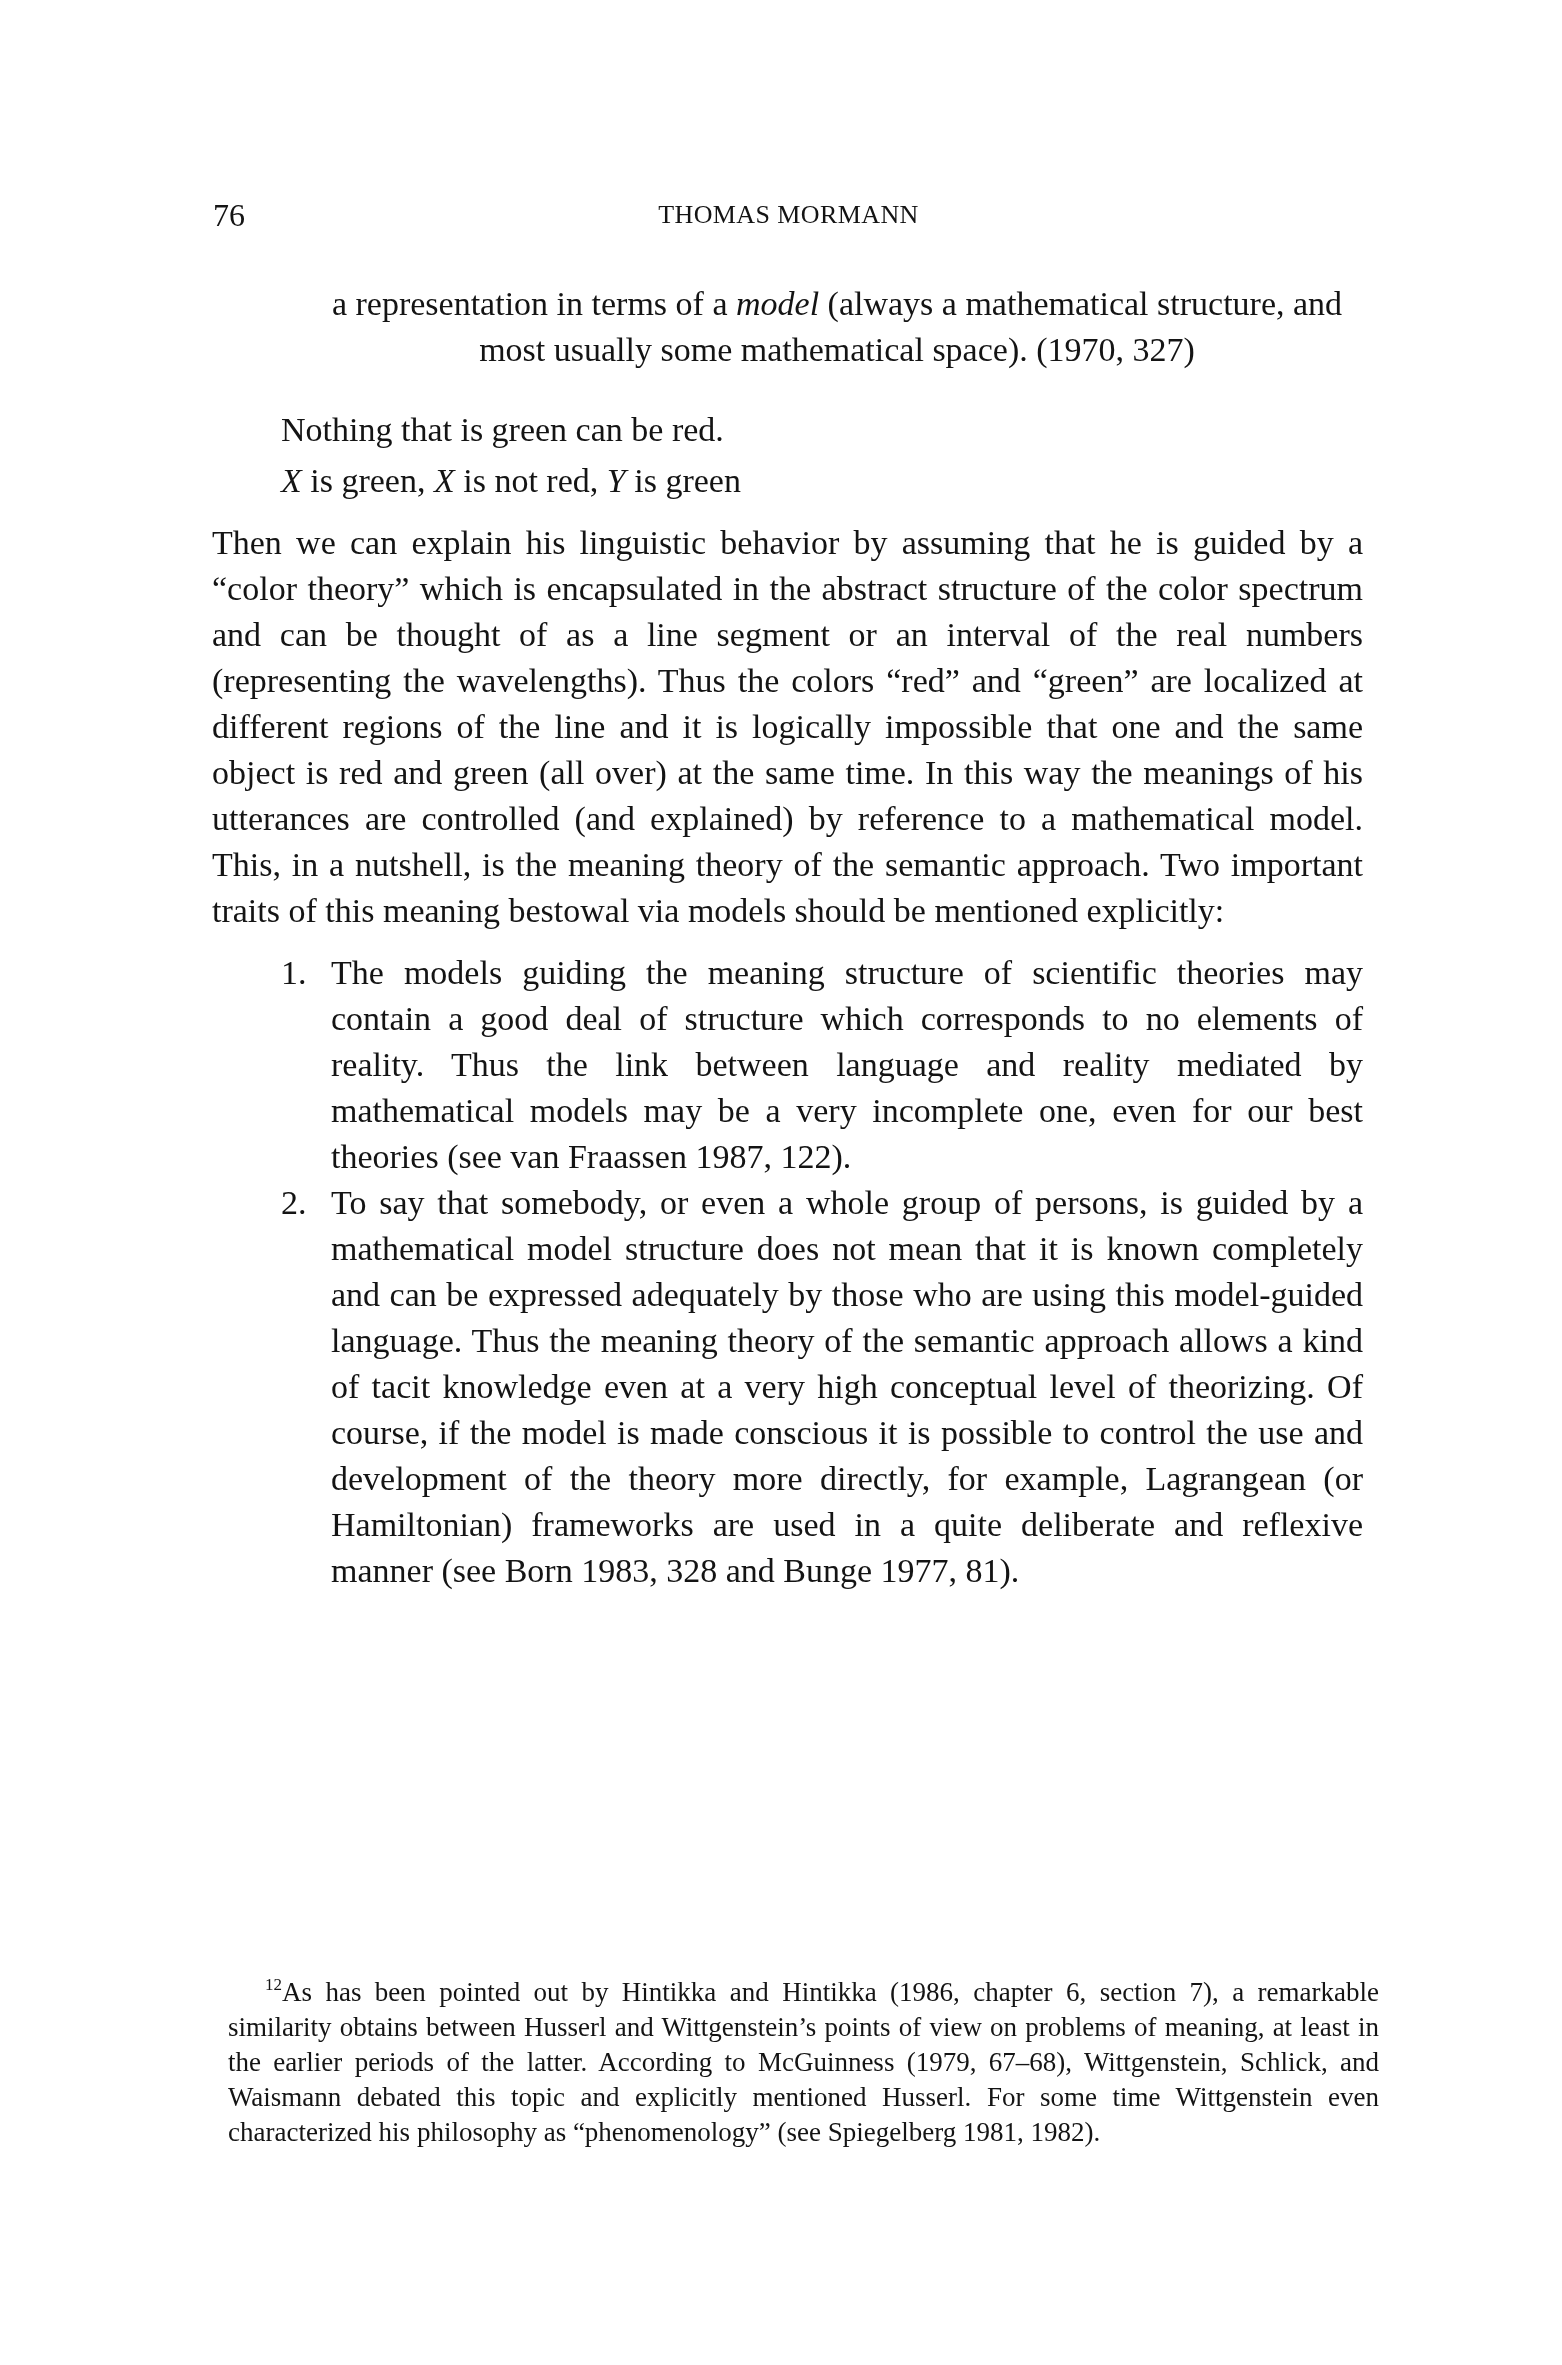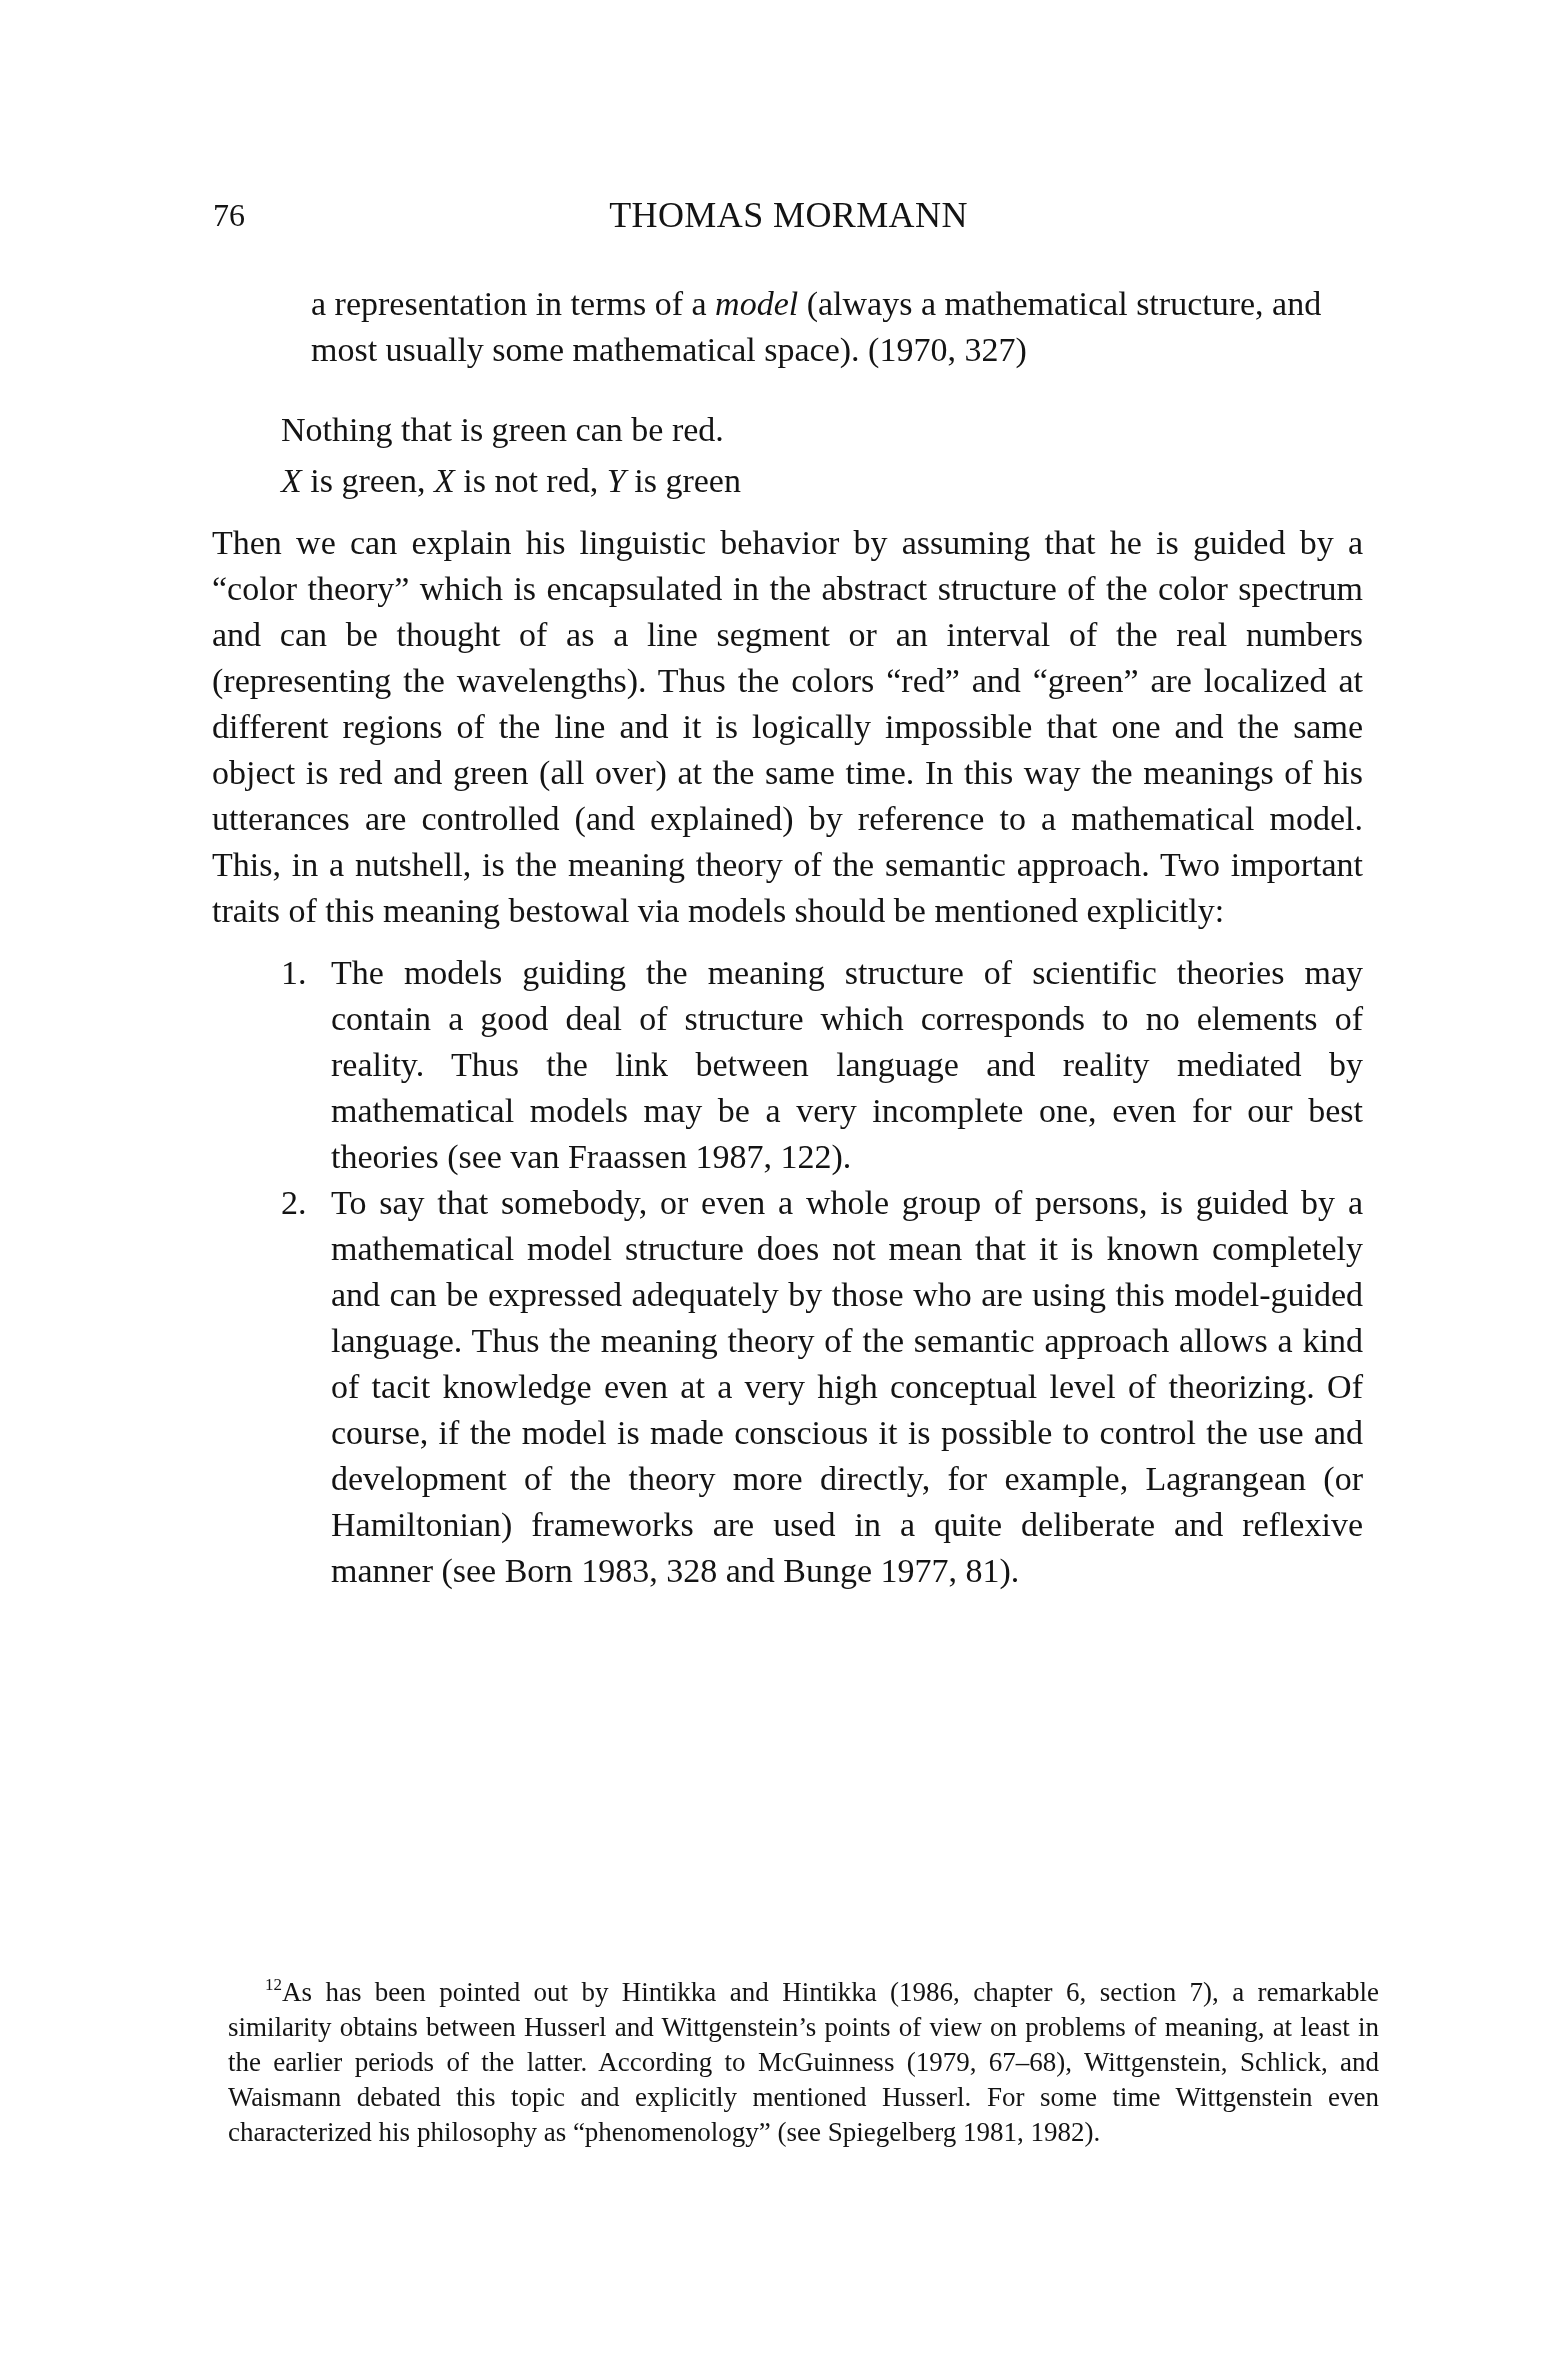--- a/index.html
+++ b/index.html
@@ -35,38 +35,38 @@
     left: 0;
     top: 0;
   }
   .running-title {
     position: absolute;
     left: 0;
     width: 1151px;
     text-align: center;
     top: 0;
     letter-spacing: 0.4px;
-    font-size: 36px;
+    font-size: 26px;
   }
   .body-text {
     position: absolute;
     left: 0;
     top: 281px;
     width: 1151px;
     font-size: 34px;
     line-height: 46px;
   }
   p {
     margin: 0;
     text-align: justify;
     hyphens: manual;
   }
   .block-quote {
     margin-left: 99px;
-    text-align: left;
+    text-align: center;
   }
   .gap-s { height: 17.7px; }
   .gap-m { height: 16px; }
   .examples {
     margin-left: 69px;
   }
   .examples .line {
     height: 46px;
   }
   .examples .line + .line { margin-top: 5.3px; }

